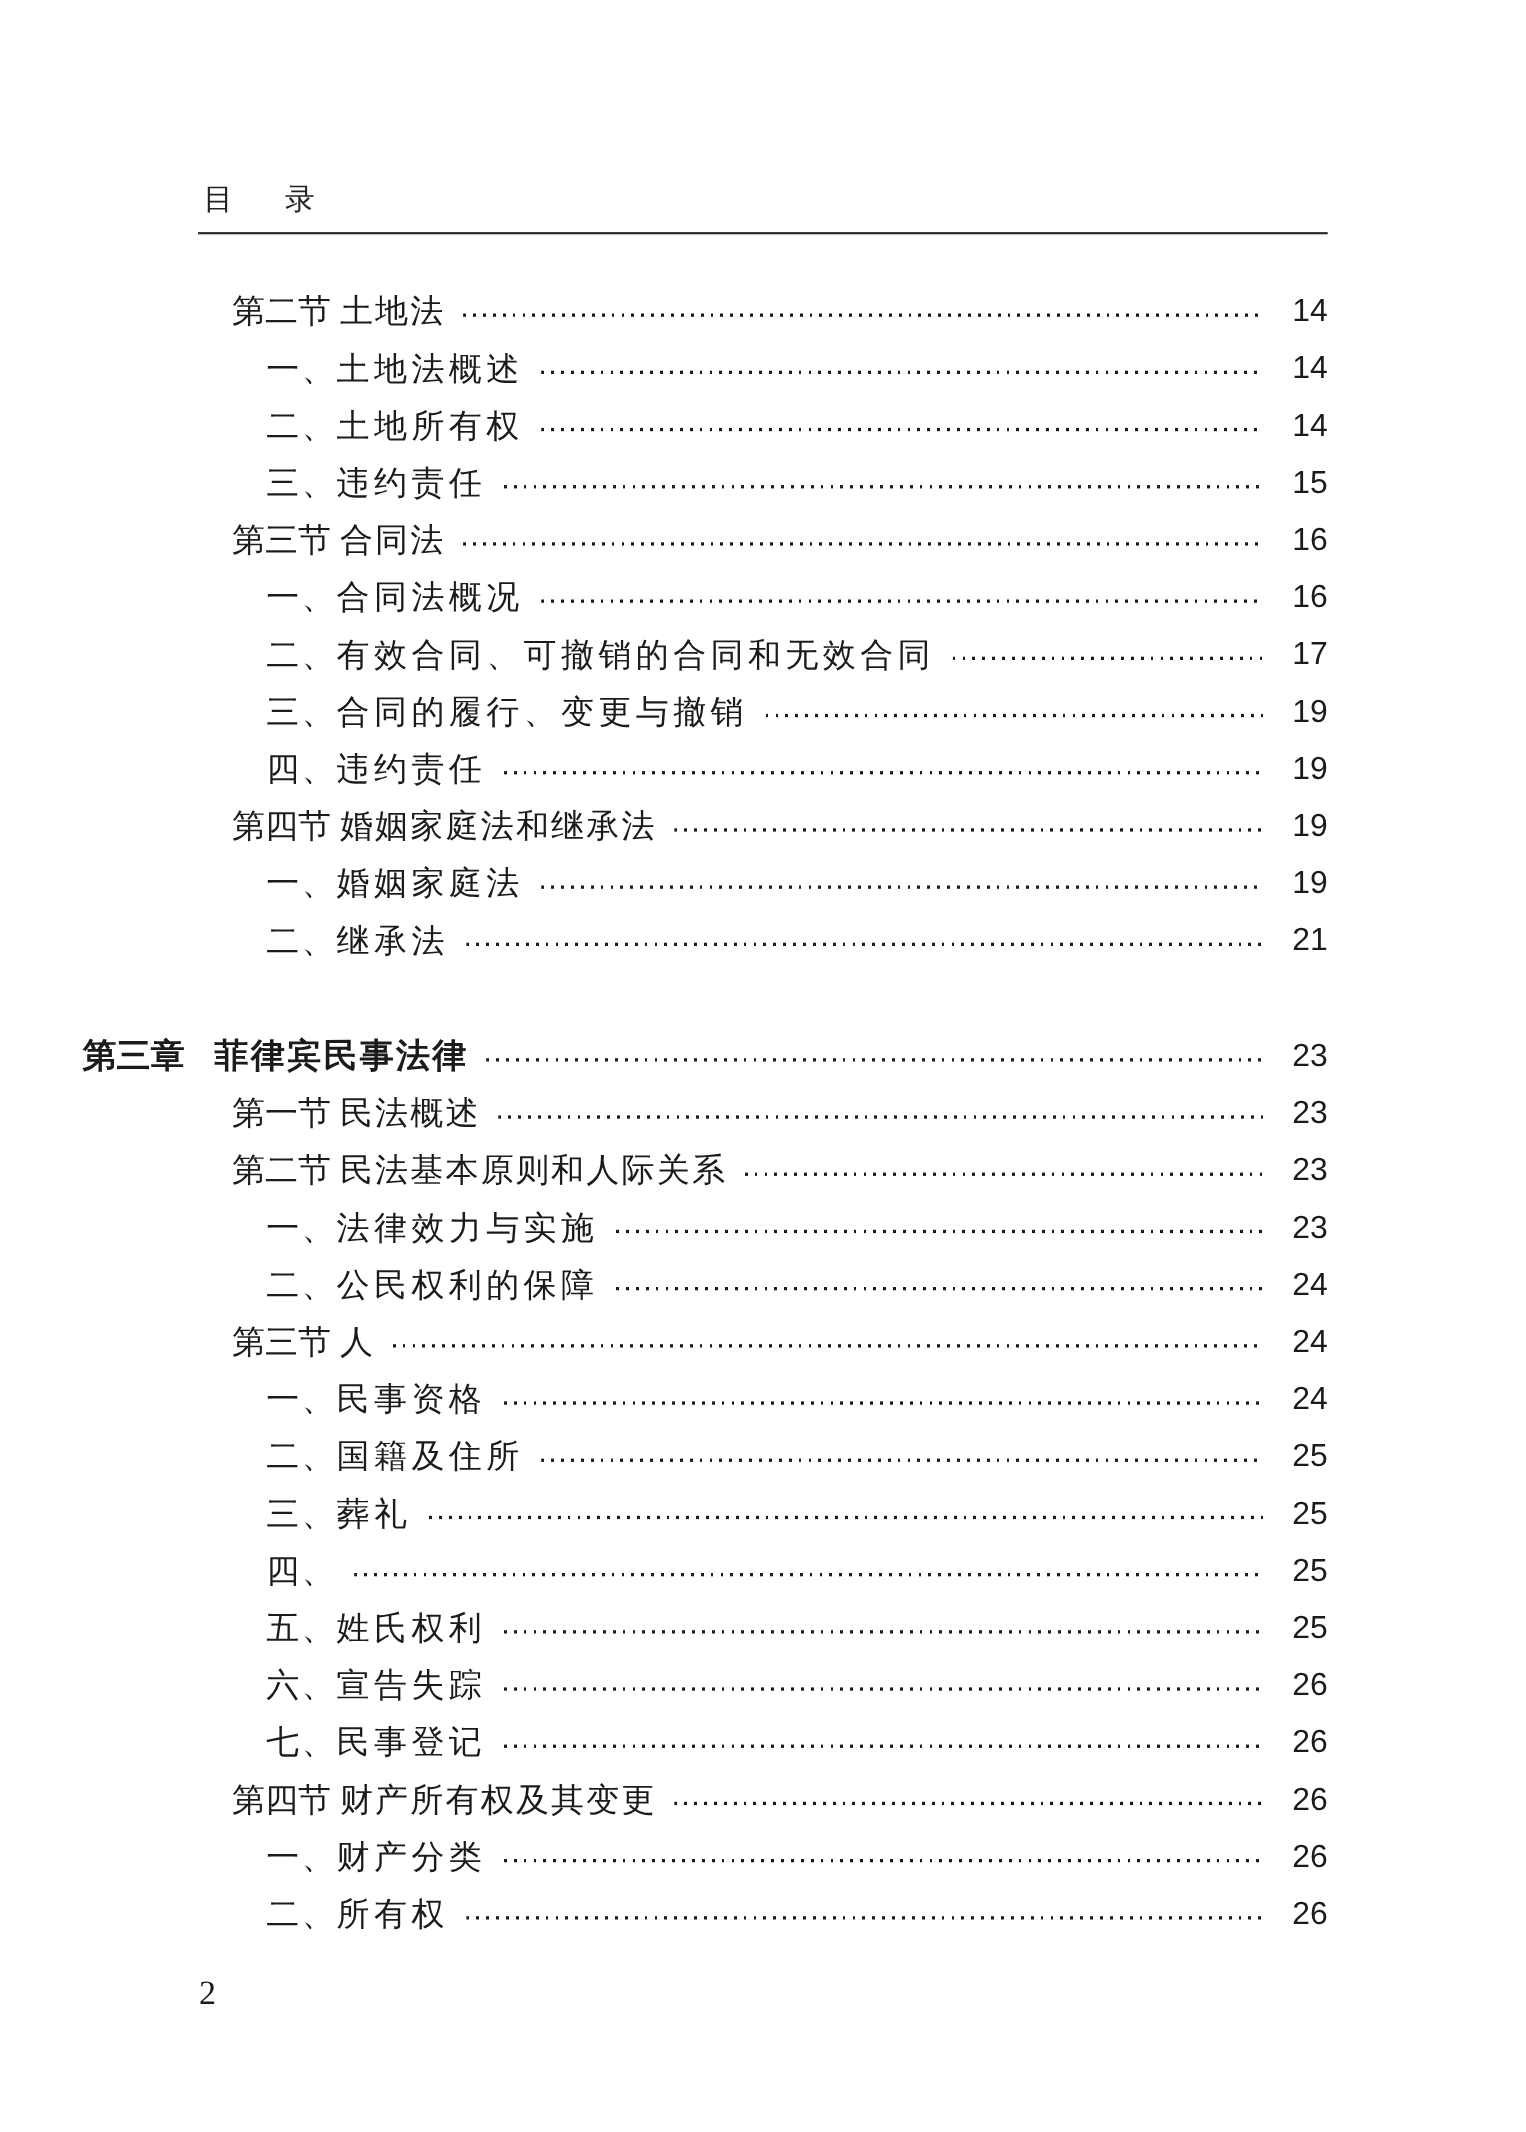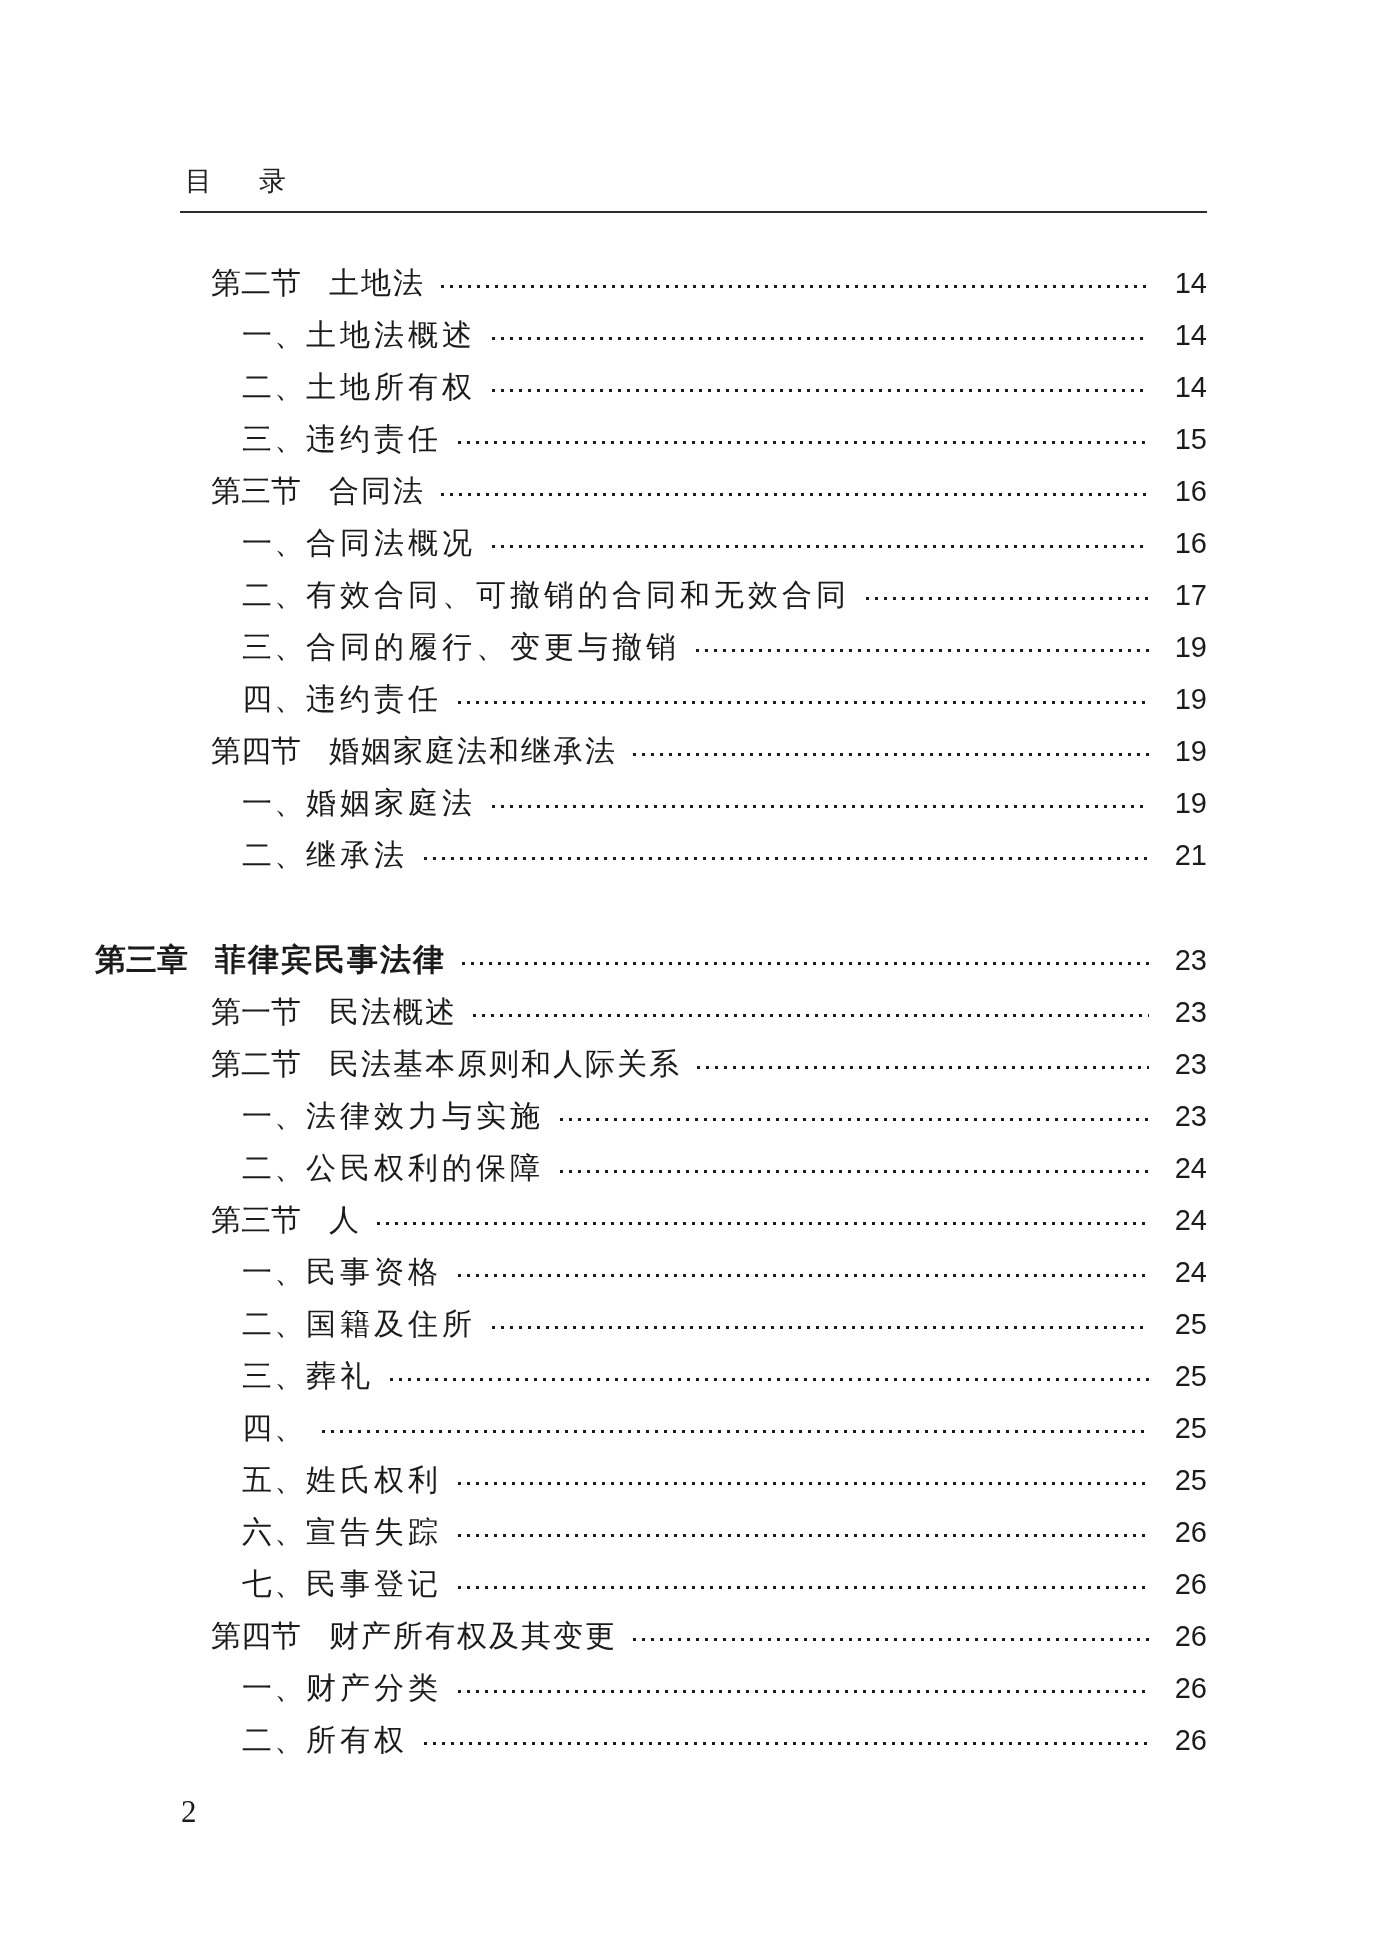--- a/index.html
+++ b/index.html
@@ -43,26 +43,26 @@
     right: 180px;
   }
   .row {
     display: flex;
     align-items: center;
     height: 52px;
     font-size: 30px;
     white-space: nowrap;
   }
   .row.section { padding-left: 211px; }
-  .row.section .ttl { margin-left: 28px; letter-spacing: 2px; }
+  .row.section .ttl { margin-left: 8px; letter-spacing: 2px; }
   .row.item { padding-left: 242px; }
   .row.item .lbl { letter-spacing: 2px; }
   .row.item .ttl { letter-spacing: 4px; }
   .row.chapter {
-    padding-left: 95px;
+    padding-left: 75px;
     margin-top: 53px;
     font-family: "Liberation Sans", sans-serif;
     font-weight: bold;
     font-size: 31px;
   }
   .row.chapter .ttl { margin-left: 27px; letter-spacing: 2px; }
   .leader {
     flex: 1 1 auto;
     height: 3px;
     margin: 0 18px 0 16px;

